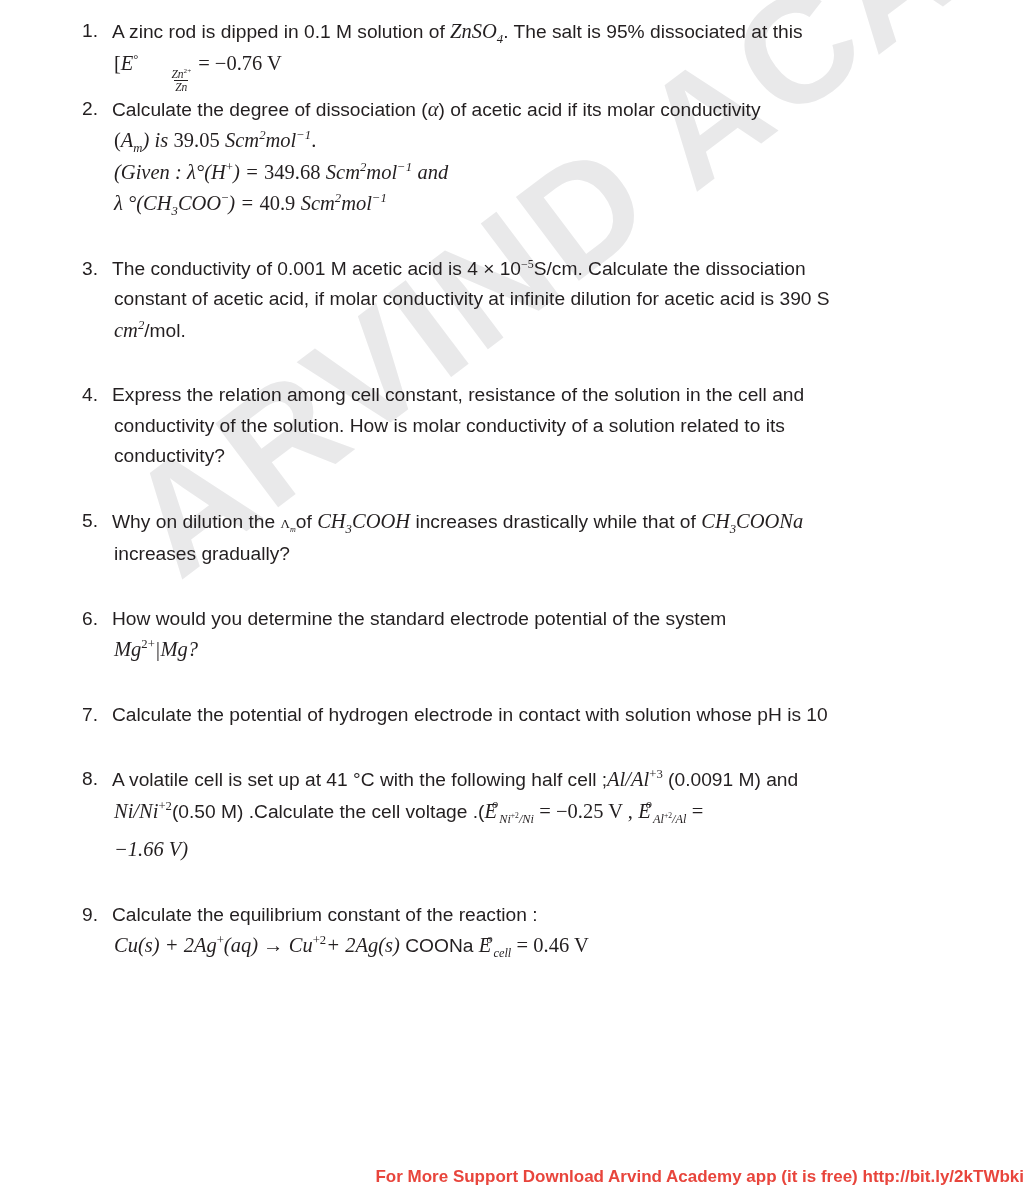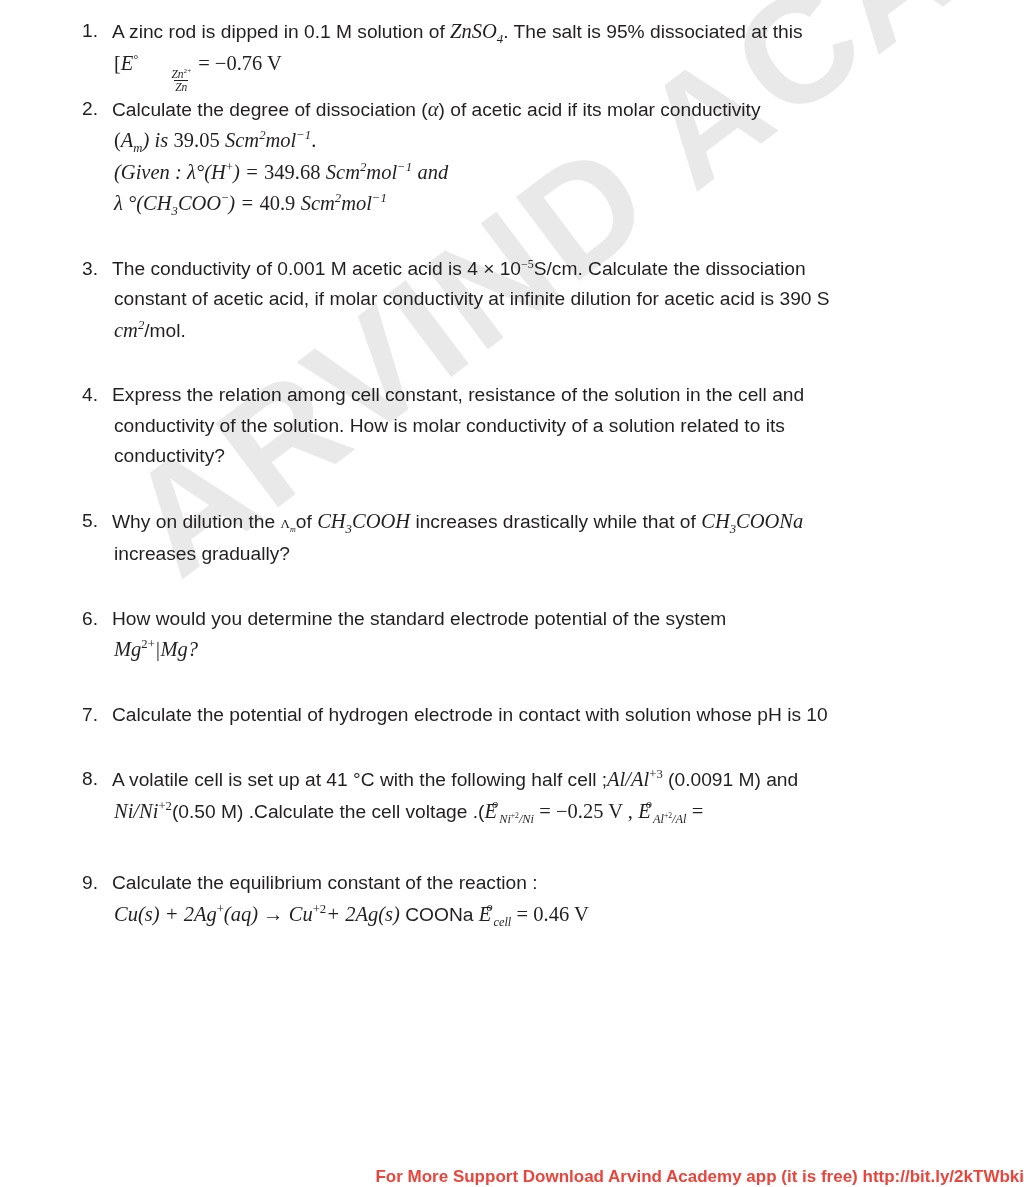--- a/index.html
+++ b/index.html
@@ -244,20 +244,21 @@
 
     <li class="qitem gap-lg">
       <span class="qnum">7.</span>
       <span class="qline">Calculate the potential of hydrogen electrode in contact with solution whose pH is 10</span>
     </li>
 
     <li class="qitem gap-lg">
       <span class="qnum">8.</span>
       <span class="qline"><span>A volatile cell is set up at 41 °C with the following half cell ;</span><span class="mi"><span>Al/Al</span><sup class="ms-up">+3</sup></span><span> (0.0091 M) and</span></span>
       <span class="qline indent"><span class="mi"><span>Ni/Ni</span><sup class="ms-up">+2</sup></span><span>(0.50 M) .Calculate the cell voltage .(</span><span class="esub"><span class="e-main">E</span><span class="e-sup">o</span><span class="e-sb"><span>Ni</span><sup class="ms-up">+2</sup><span>/Ni</span></span></span> <span class="mu">= −0.25 V ,</span> <span class="esub"><span class="e-main">E</span><span class="e-sup">o</span><span class="e-sb"><span>Al</span><sup class="ms-up">+2</sup><span>/Al</span></span></span> <span class="mu">=</span></span>
+      <span class="qline indent"><span class="mi">−1.66 V)</span></span>
     </li>
 
     <li class="qitem gap-md">
       <span class="qnum">9.</span>
       <span class="qline">Calculate the equilibrium constant of the reaction :</span>
       <span class="qline indent"><span class="mi"><span>Cu(s) + 2Ag</span><sup class="ms-up">+</sup><span>(aq) → Cu</span><sup class="ms-up">+2</sup><span>+ 2Ag(s)</span></span> <span>COONa </span><span class="esub"><span class="e-main">E</span><span class="e-sup">o</span><span class="e-sb">cell</span></span> <span class="mu">= 0.46 V</span></span>
     </li>
 
   </ol>
 </div>

